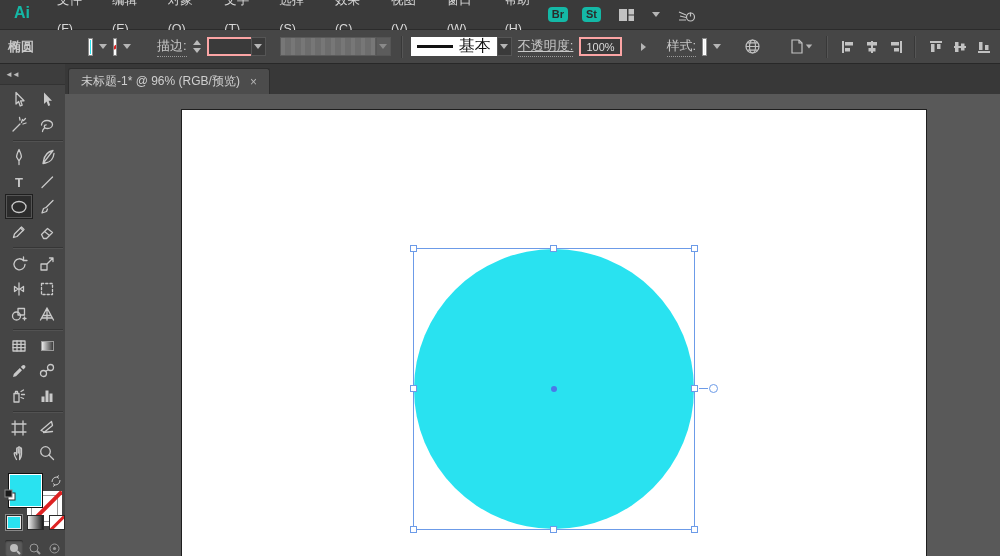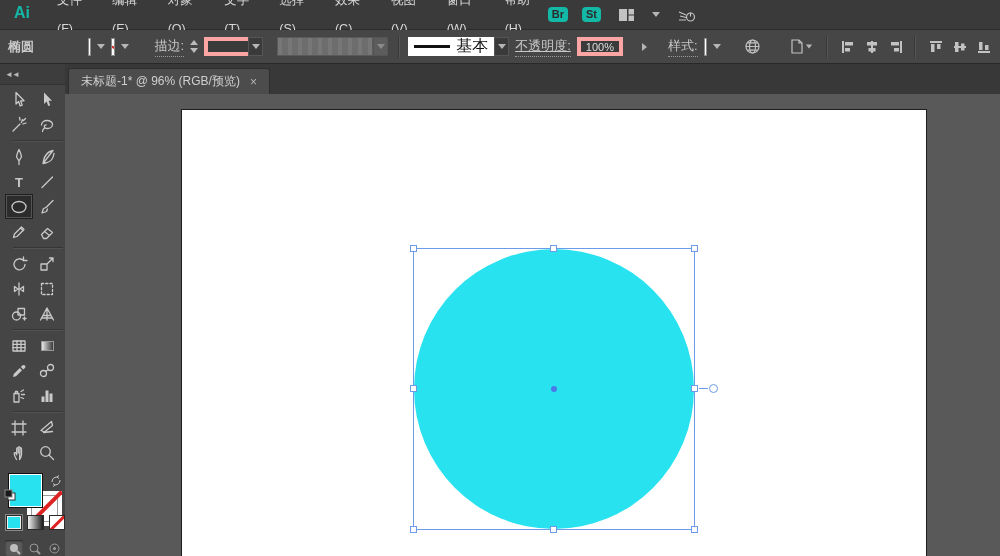--- a/index.html
+++ b/index.html
@@ -26,21 +26,21 @@
   .cb-sep { width:1px; height:22px; background:#383838; margin:0 4px; box-shadow:1px 0 0 #555; }
   .swatch { width:18px; height:18px; border:1px solid #8a8a8a; box-shadow:inset 0 0 0 1px #fff; }
   .swatch.fill { background:#29e2f0; }
   .swatch.none { background:#fff; position:relative; overflow:hidden; }
   .swatch.none::after, .redslash::after { content:""; position:absolute; left:-20%; top:45%;
     width:140%; height:2.5px; background:#d22; transform:rotate(-45deg); }
   .drop-btn { width:13px; height:18px; display:flex; align-items:center; justify-content:center; }
   .stepper { display:flex; flex-direction:column; gap:3px; align-items:center; width:12px; }
   .stepper .up { width:0;height:0;border-left:4px solid transparent;border-right:4px solid transparent;border-bottom:5px solid #bbb; }
   .stepper .dn { width:0;height:0;border-left:4px solid transparent;border-right:4px solid transparent;border-top:5px solid #bbb; }
-  .field { background:#3a3a3a; border:4px solid #fca5a5; height:19px; font-size:11px;
+  .field { background:#3a3a3a; border:2px solid #fca5a5; height:19px; font-size:11px;
     color:#ddd; display:flex; align-items:center; padding:0 5px; }
   .field.w44 { width:44px; } .field.w50 { width:50px; }
   .combo { display:flex; align-items:center; }
   .combo .field { border-right:none; }
   .combo .drop { width:15px; height:19px; background:#3a3a3a; border:1px solid #555;
     display:flex; align-items:center; justify-content:center; }
   .disabled-combo { width:96px; height:19px; background:#6d6d6d; border:1px solid #5a5a5a;
     background-image:repeating-linear-gradient(90deg,#777 0 4px,#6d6d6d 4px 10px); }
   .stroke-style { background:#fff; height:19px; width:86px; display:flex; align-items:center;
     padding:0 6px; gap:6px; }

